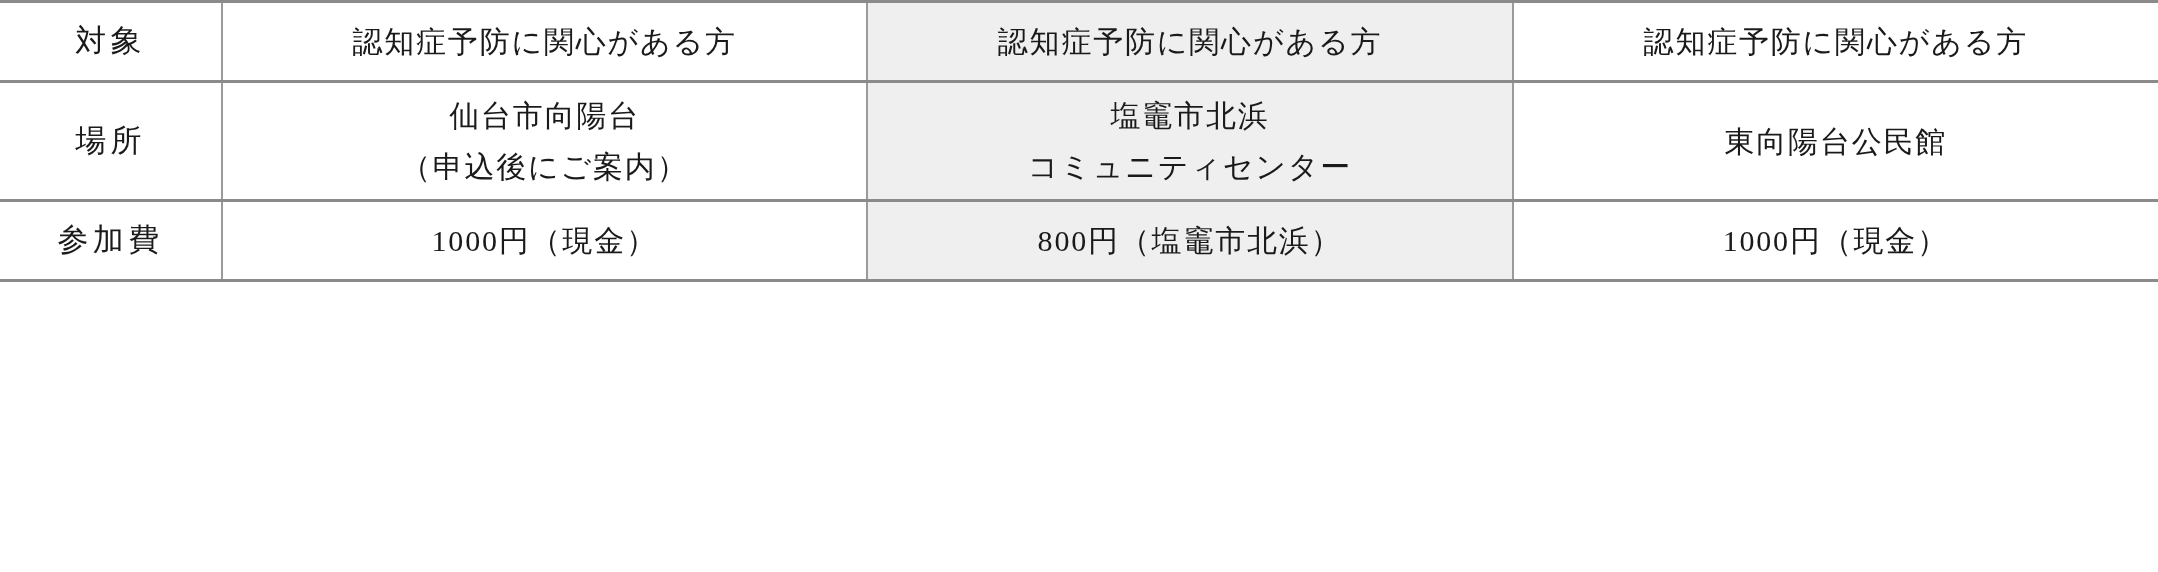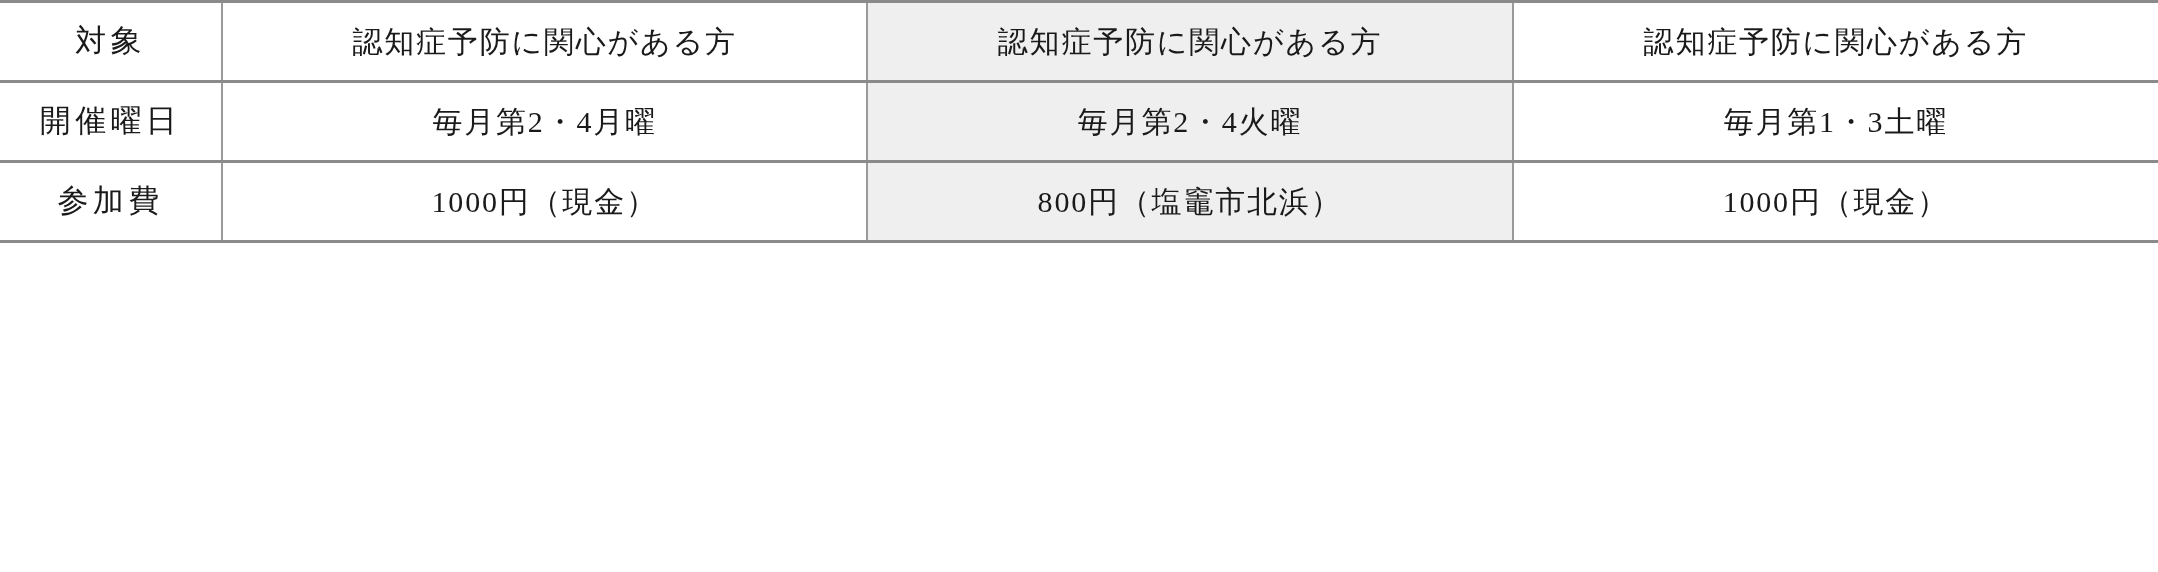--- a/index.html
+++ b/index.html
@@ -112,27 +112,35 @@
     <tbody>
 
 
       <tr class="body-row">
         <td class="label-cell">対象</td>
         <td>認知症予防に関心がある方</td>
         <td class="shaded">認知症予防に関心がある方</td>
         <td>認知症予防に関心がある方</td>
       </tr>
 
+      <tr class="body-row tall">
+        <td class="label-cell">場所</td>
+        <td>
+          <span class="cell-line">仙台市向陽台</span>
+          <span class="cell-line">（申込後にご案内）</span>
+        </td>
+        <td class="shaded">
+          <span class="cell-line">塩竈市北浜</span>
+          <span class="cell-line">コミュニティセンター</span>
+        </td>
+        <td>
+          <span class="cell-line">東向陽台公民館</span>
+        </td>
+      </tr>
 
-      <tr class="body-row">
-        <td class="label-cell">開催曜日</td>
-        <td>毎月第2・4月曜</td>
-        <td class="shaded">毎月第2・4火曜</td>
-        <td>毎月第1・3土曜</td>
-      </tr>
 
 
       <tr class="body-row">
         <td class="label-cell">参加費</td>
         <td class="num">1000円（現金）</td>
         <td class="num shaded">800円（塩竈市北浜）</td>
         <td class="num">1000円（現金）</td>
       </tr>
 
     </tbody>

